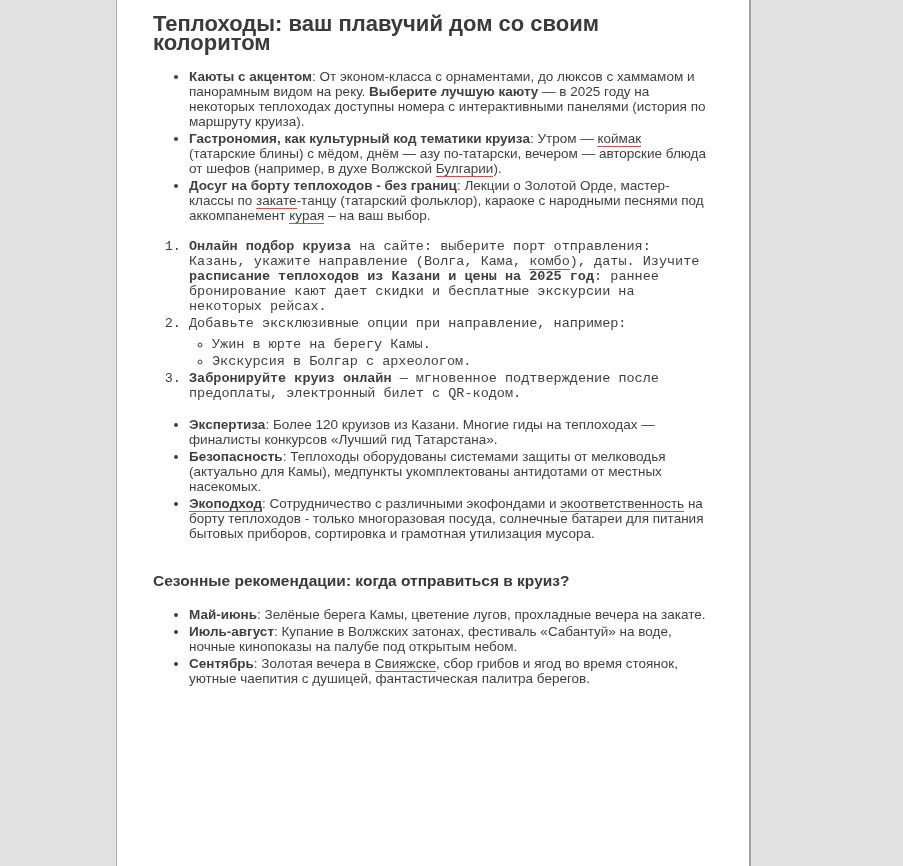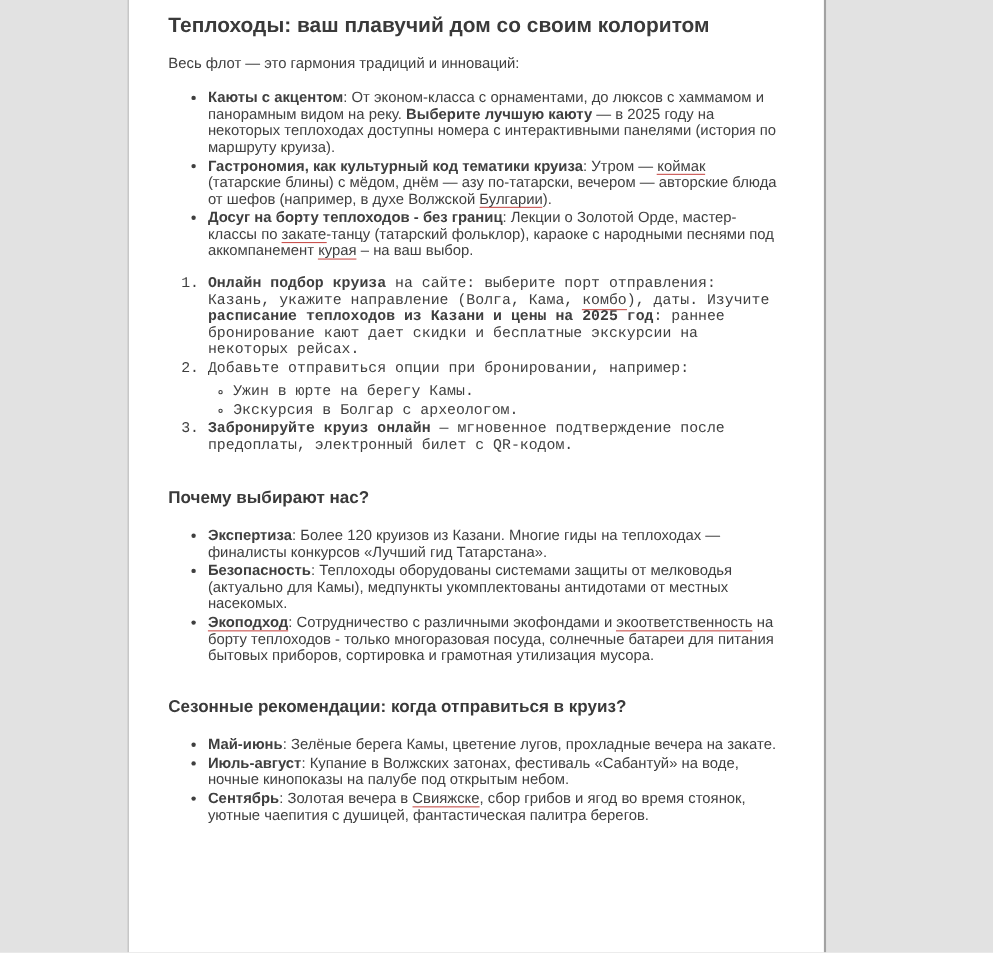--- a/index.html
+++ b/index.html
@@ -23,21 +23,21 @@
     background: #ffffff;
     border-left: 1px solid #b0b0b0;
     border-right: 2px solid #a2a2a2;
     padding: 12px 38px 20px 36px;
     color: #3f3f3f;
     font-size: 13.5px;
     line-height: 15px;
   }
 
   h1.article-title {
-    font-size: 19px;
+    font-size: 22px;
     line-height: 19px;
     font-weight: bold;
     color: #3a3a3a;
     margin: 2px 0 17px 0;
   }
 
   h2.section-heading {
     font-size: 15.5px;
     line-height: 18px;
     font-weight: bold;
@@ -72,39 +72,37 @@
   }
 </style>
 </head>
 <body>
 
 <div class="viewport">
   <div class="article-card">
 
     <h1 class="article-title">Теплоходы: ваш плавучий дом со своим колоритом</h1>
 
-    <p class="intro">Весь флот — это гармония традиций и инноваций:</p>
 
     <ul class="bullet-list">
         <li><span class="b">Каюты с акцентом</span><span>: От эконом-класса с орнаментами, до люксов с хаммамом и панорамным видом на реку. </span><span class="b">Выберите лучшую каюту</span><span> — в 2025 году на некоторых теплоходах доступны номера с интерактивными панелями (история по маршруту круиза).</span></li>
         <li><span class="b">Гастрономия, как культурный код тематики круиза</span><span>: Утром — </span><a class="doc-link" href="#">коймак</a><span> (татарские блины) с мёдом, днём — азу по-татарски, вечером — авторские блюда от шефов (например, в духе Волжской </span><a class="doc-link" href="#">Булгарии</a><span>).</span></li>
         <li><span class="b">Досуг на борту теплоходов - без границ</span><span>: Лекции о Золотой Орде, мастер-классы по </span><a class="doc-link" href="#">закате</a><span>-танцу (татарский фольклор), караоке с народными песнями под аккомпанемент </span><a class="doc-link" href="#">курая</a><span> – на ваш выбор.</span></li>
       </ul>
 
 
     <ol class="num-list">
         <li><span class="b">Онлайн подбор круиза</span><span> на сайте: выберите порт отправления: Казань, укажите направление (Волга, Кама, </span><a class="doc-link" href="#">комбо</a><span>), даты. Изучите </span><span class="b">расписание теплоходов из Казани и цены на 2025 год</span><span>: раннее бронирование кают дает скидки и бесплатные экскурсии на некоторых рейсах.</span></li>
-        <li><span>Добавьте отправиться опции при бронировании, например:</span><ul class="sub-list">
+        <li><span>Добавьте эксклюзивные опции при направление, например:</span><ul class="sub-list">
             <li>Ужин в юрте на берегу Камы.</li>
             <li>Экскурсия в Болгар с археологом.</li>
           </ul></li>
         <li><span class="b">Забронируйте круиз онлайн</span><span> — мгновенное подтверждение после предоплаты, электронный билет с QR-кодом.</span></li>
       </ol>
 
-    <h2 class="section-heading">Почему выбирают нас?</h2>
 
     <ul class="bullet-list">
         <li><span class="b">Экспертиза</span><span>: Более 120 круизов из Казани. Многие гиды на теплоходах — финалисты конкурсов «Лучший гид Татарстана».</span></li>
         <li><span class="b">Безопасность</span><span>: Теплоходы оборудованы системами защиты от мелководья (актуально для Камы), медпункты укомплектованы антидотами от местных насекомых.</span></li>
         <li><a class="doc-link b" href="#">Экоподход</a><span>: Сотрудничество с различными экофондами и </span><a class="doc-link" href="#">экоответственность</a><span> на борту теплоходов - только многоразовая посуда, солнечные батареи для питания бытовых приборов, сортировка и грамотная утилизация мусора.</span></li>
       </ul>
 
     <h2 class="section-heading">Сезонные рекомендации: когда отправиться в круиз?</h2>
 
     <ul class="bullet-list">

